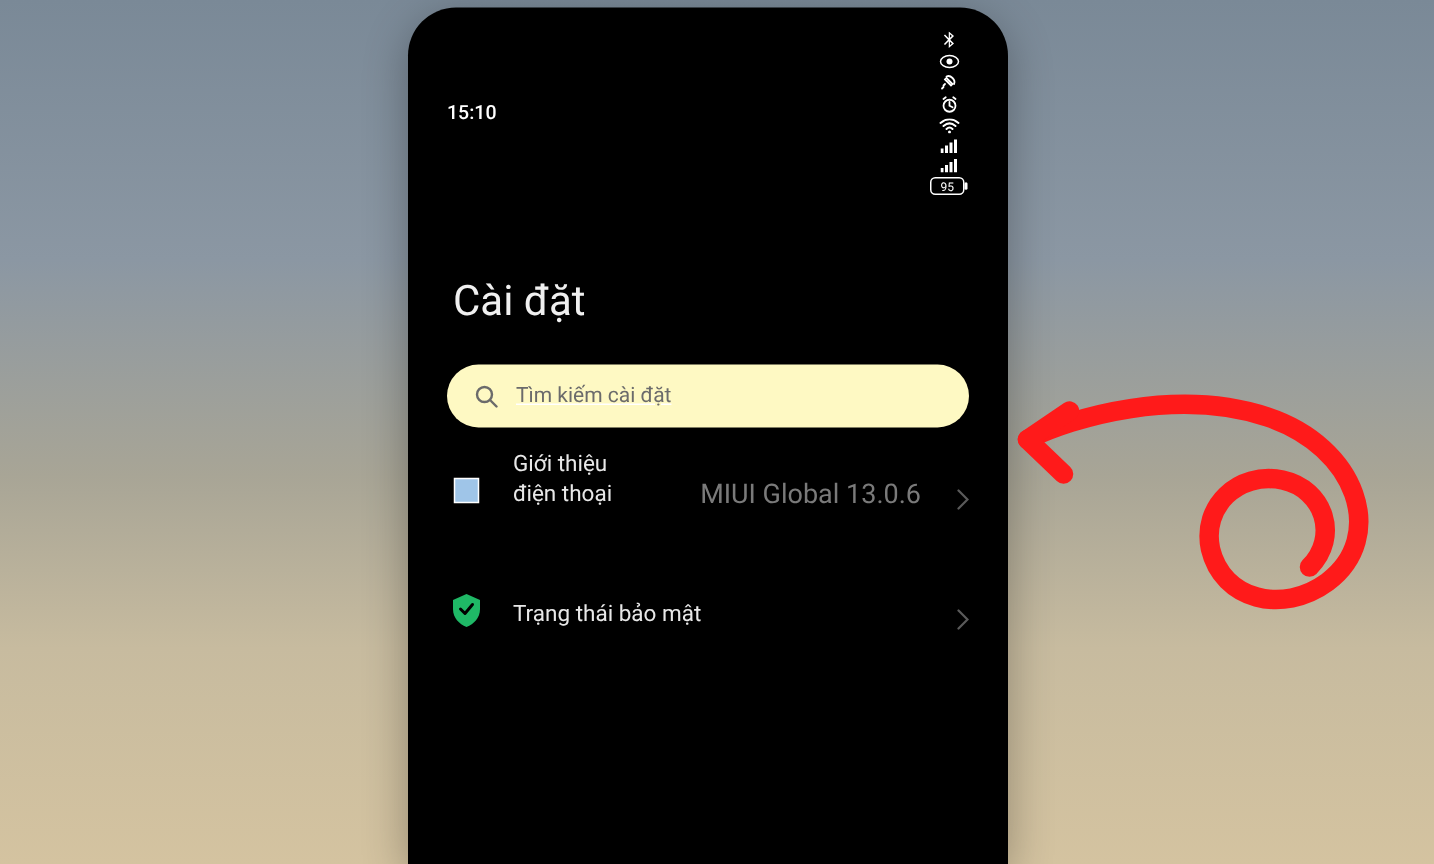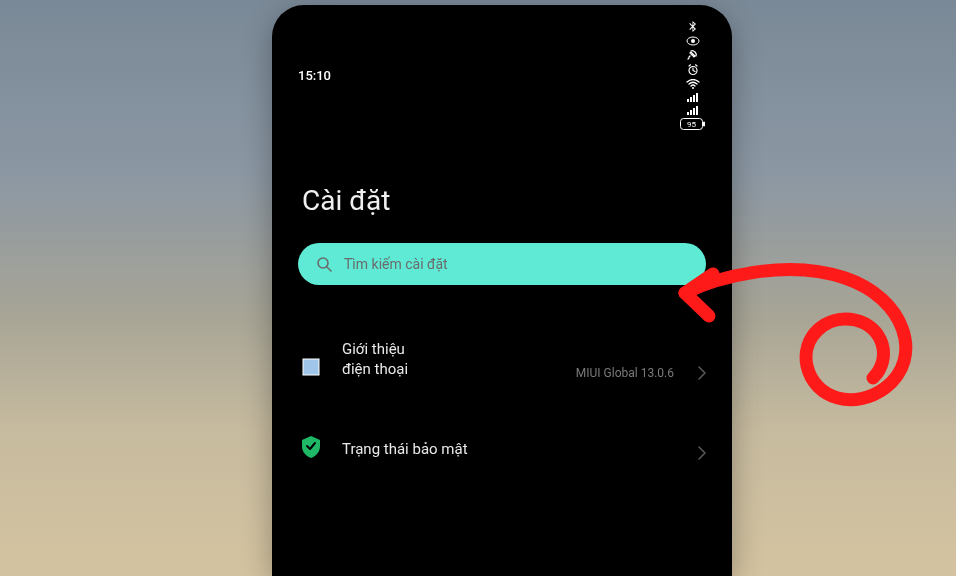--- a/index.html
+++ b/index.html
@@ -8,21 +8,21 @@
     height: 576px;
     background: linear-gradient(to bottom, #7a8997 0%, #8b97a3 30%, #a8a596 55%, #c7bb9f 75%, #d4c3a0 100%);
     font-family: -apple-system, BlinkMacSystemFont, "Segoe UI", Roboto, sans-serif;
     position: relative;
     overflow: hidden;
   }
   .phone {
     position: absolute;
     left: 272px;
     top: 5px;
-    width: 460px;
+    width: 400px;
     height: 571px;
     background: #000;
     border-radius: 32px 32px 0 0;
     padding: 6px;
     box-shadow: 0 8px 30px rgba(0,0,0,0.3);
   }
   .phone-inner {
     width: 100%;
     height: 100%;
     background: #000;
@@ -42,27 +42,27 @@
   .status-right { display: flex; align-items: center; gap: 3px; font-size: 11px; flex-direction: column; }
   .status-right svg { display: block; }
   .content { padding: 0 20px; color: #fff; }
   .title {
     font-size: 28px;
     font-weight: 400;
     margin: 48px 0 26px 4px;
     color: #f0f0f0;
   }
   .search-bar {
-    background: #5eead4;
+    background: #fef9c3;
     border-radius: 24px;
     padding: 13px 18px;
     display: flex;
     align-items: center;
     gap: 12px;
-    margin-bottom: 40px;
+    text-decoration: underline;
   }
   .search-bar span { color: #6b6b6b; font-size: 14px; }
   .list-item {
     display: flex;
     align-items: flex-end;
     padding: 14px 0;
     gap: 18px;
   }
   .item-icon {
     width: 26px;
@@ -71,21 +71,21 @@
     align-items: center;
     justify-content: center;
     flex-shrink: 0;
   }
   .item-label {
     flex: 1;
     font-size: 15px;
     color: #e8e8e8;
     line-height: 1.35;
   }
-  .item-value { font-size: 12px; color: #7a7a7a; }
+  .item-value { font-size: 18px; color: #7a7a7a; }
   .badge {
     background: #ff6b35;
     color: #fff;
     border-radius: 50%;
     width: 16px;
     height: 16px;
     font-size: 10px;
     display: flex;
     align-items: center;
     justify-content: center;

